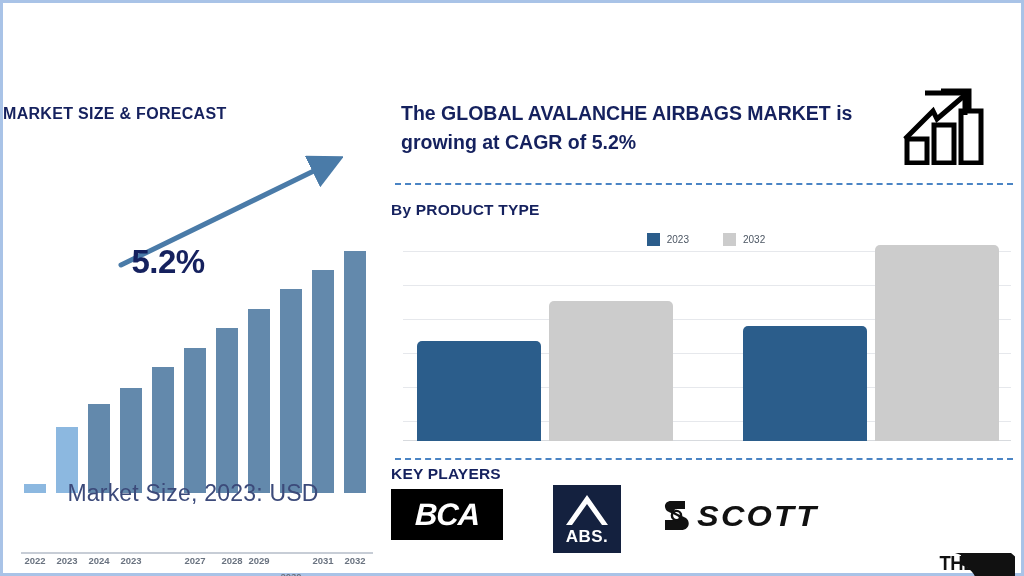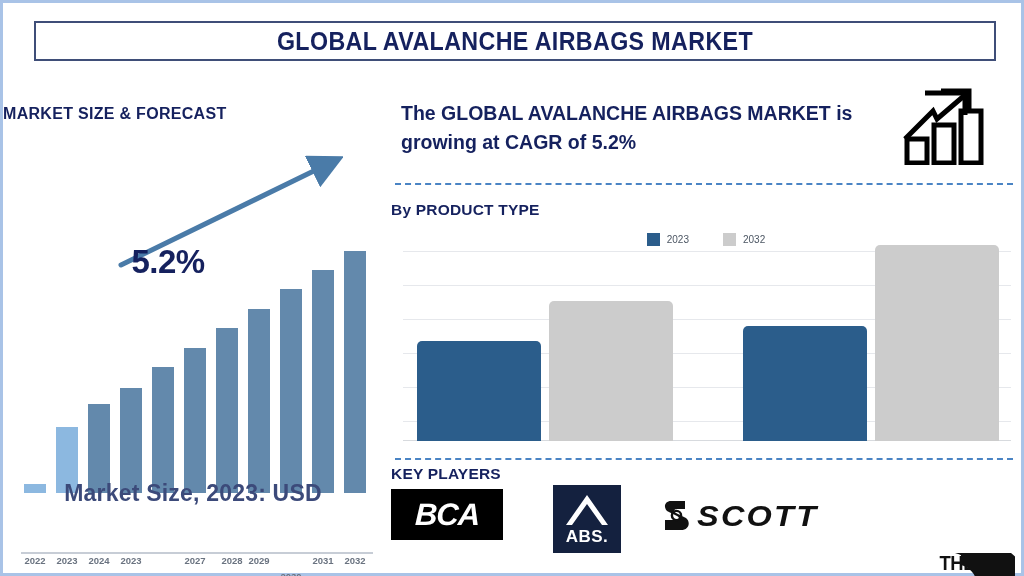--- a/index.html
+++ b/index.html
@@ -52,21 +52,21 @@
   .bar{
     position:absolute;bottom:0;width:22px;
   }
   .bar-col{position:absolute;bottom:0;width:28px;height:300px;}
   .yearlab{
     position:absolute;top:372px;width:28px;text-align:center;
     font-size:9.5px;font-weight:bold;color:#6a7380;
   }
   .msize{
     position:absolute;left:0;top:405px;width:380px;text-align:center;
-    font-size:23px;font-weight:bold;color:#3c4a7a;line-height:31px;
+    font-size:23px;font-weight:normal;color:#3c4a7a;line-height:31px;
     letter-spacing:.2px;
   }
 
   
   .right-panel{position:absolute;left:388px;top:70px;width:630px;height:500px;}
   .growth-stmt{
     position:absolute;left:10px;top:26px;width:490px;
     font-size:19.5px;font-weight:bold;color:#15215e;line-height:29px;
   }
   .growth-icon{position:absolute;left:512px;top:14px;}
@@ -121,23 +121,20 @@
     font-family:"Liberation Sans Narrow","Liberation Sans",sans-serif;
     font-size:20px;font-weight:bold;color:#111;line-height:21px;
     letter-spacing:-.5px;transform:scaleX(.92);transform-origin:right top;
   }
 </style>
 </head>
 <body>
 
 <div class="page">
 
-  <div class="title-box">
-    <div class="title-text">GLOBAL AVALANCHE AIRBAGS MARKET</div>
-  </div>
 
   <div class="left-panel">
 
     <div class="left-heading">MARKET SIZE &amp; FORECAST</div>
 
     <svg class="arrow-svg" width="230" height="120">
       <defs>
         <marker id="ah" markerWidth="7" markerHeight="7" refX="3" refY="3.5" orient="auto">
           <path d="M0,0 L7,3.5 L0,7 z" fill="#4a7ba8"></path>
         </marker>

